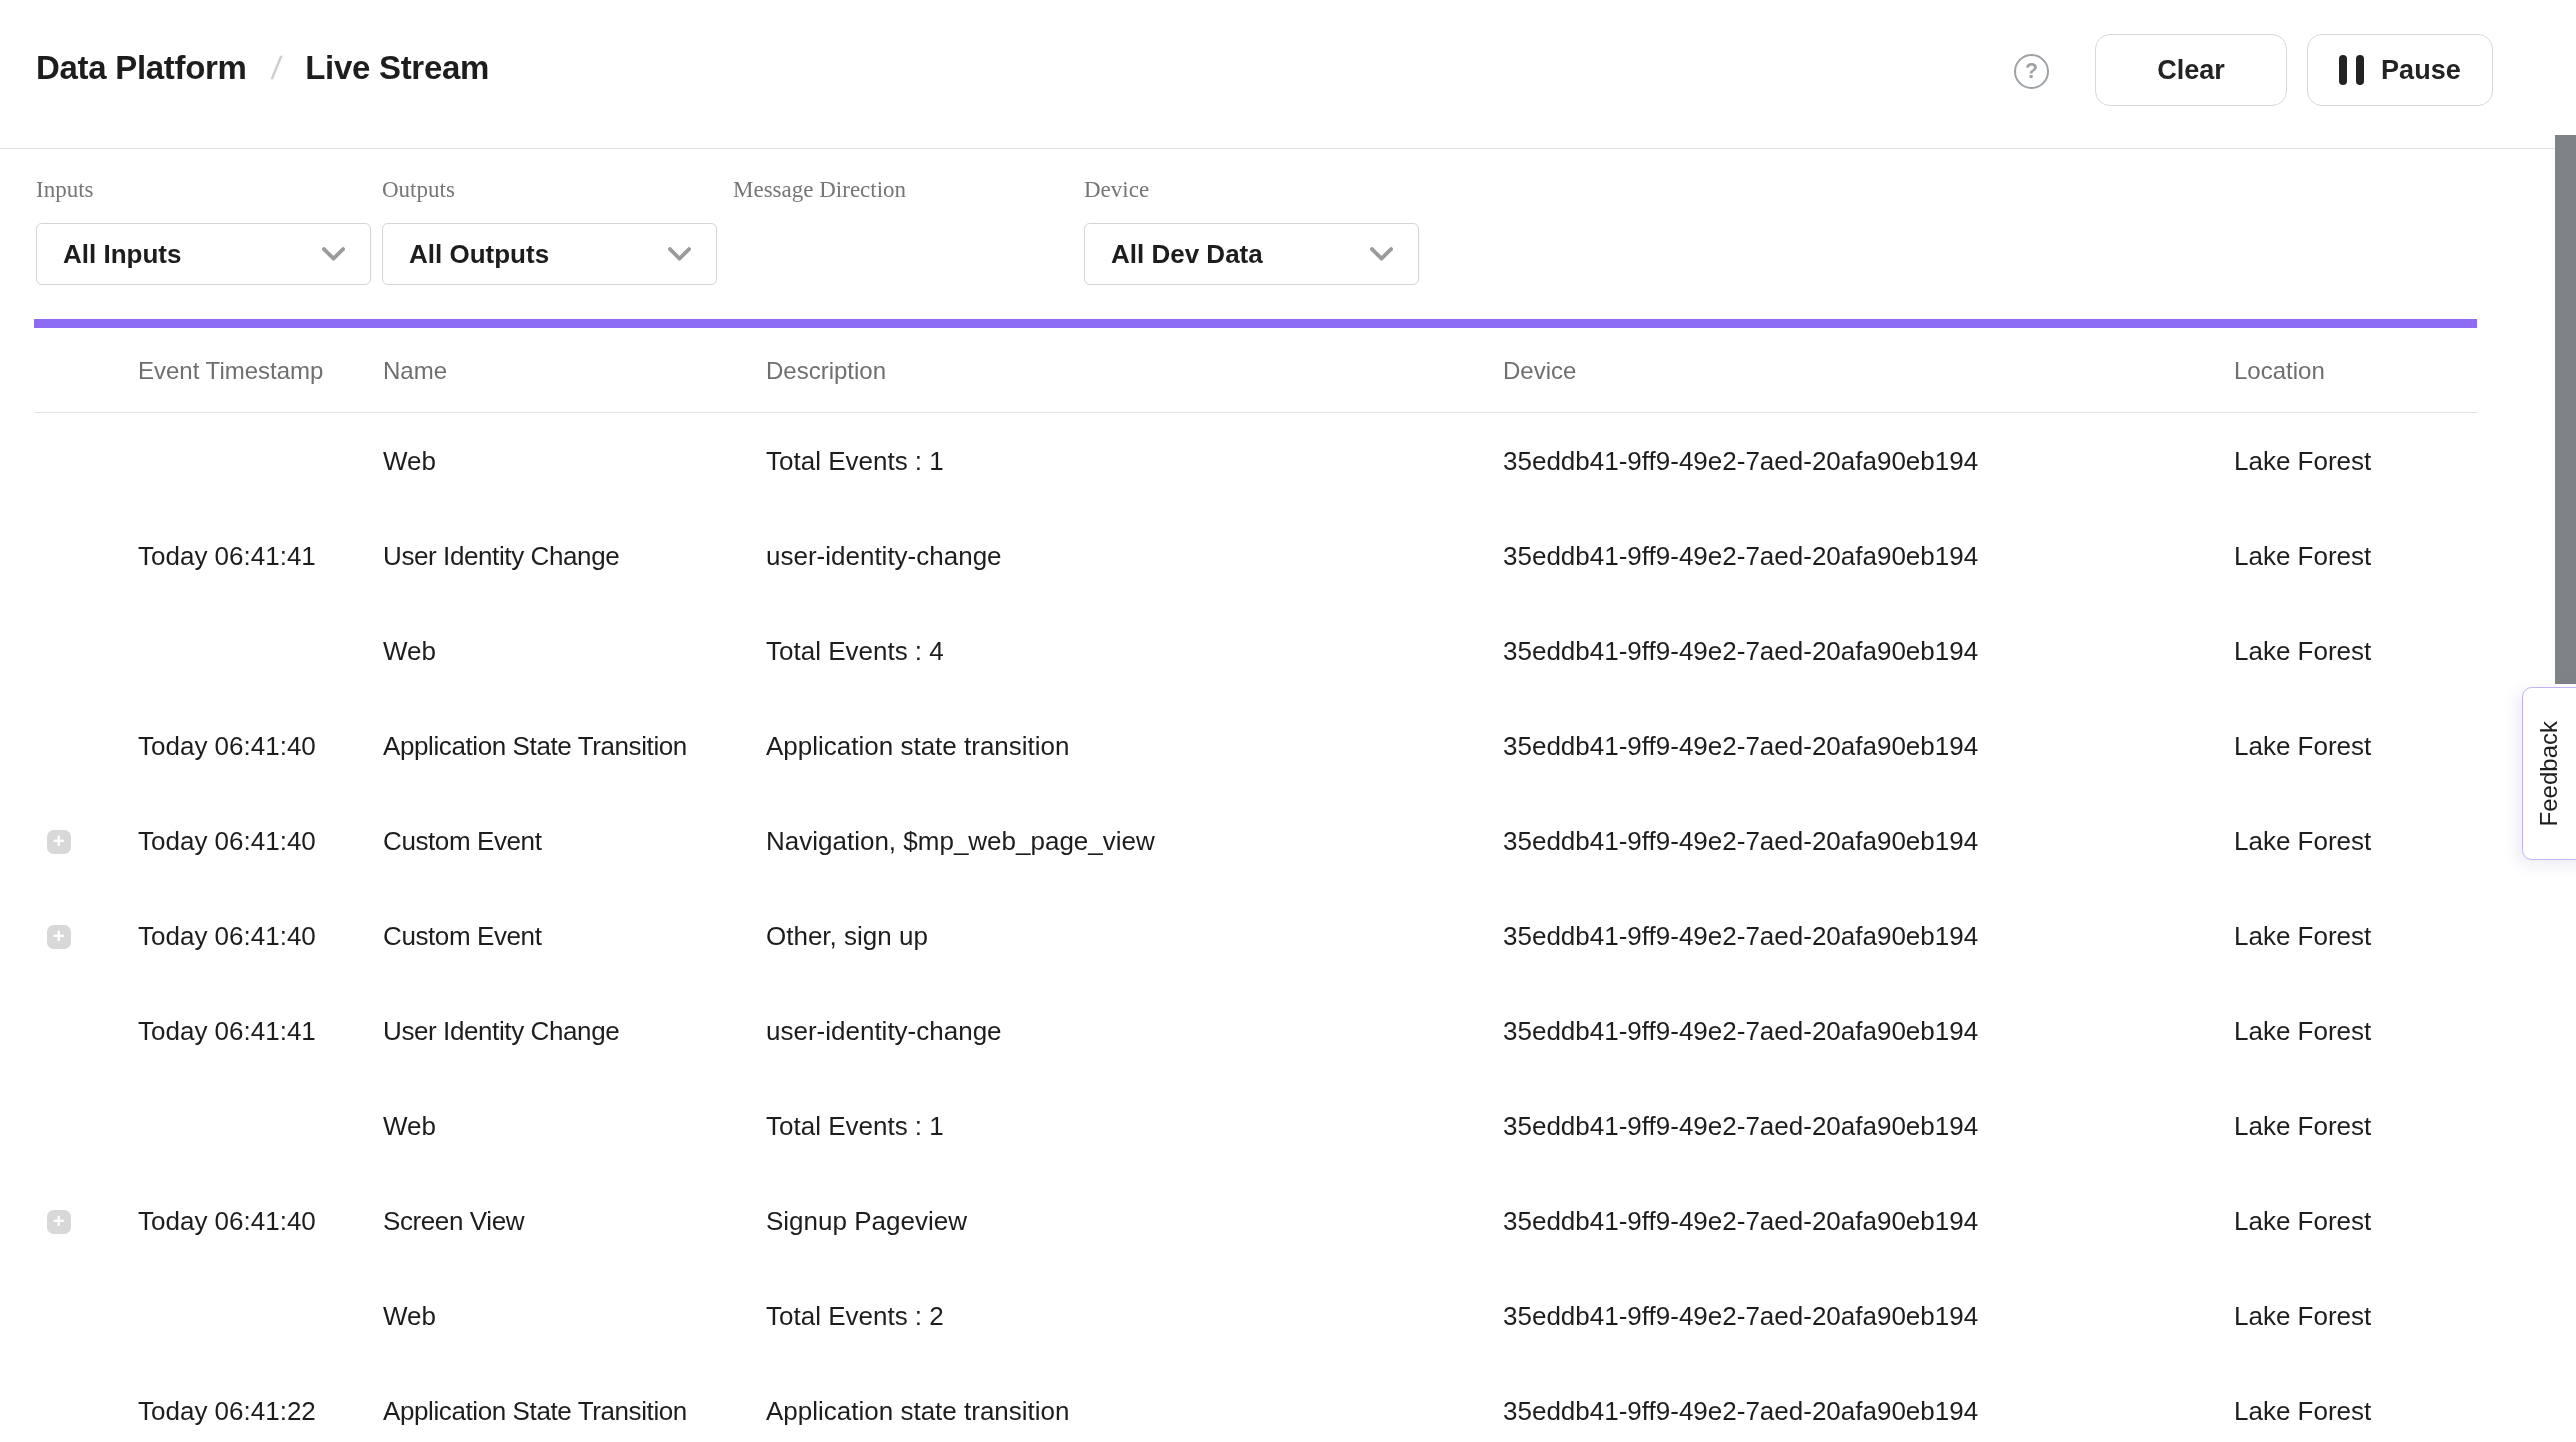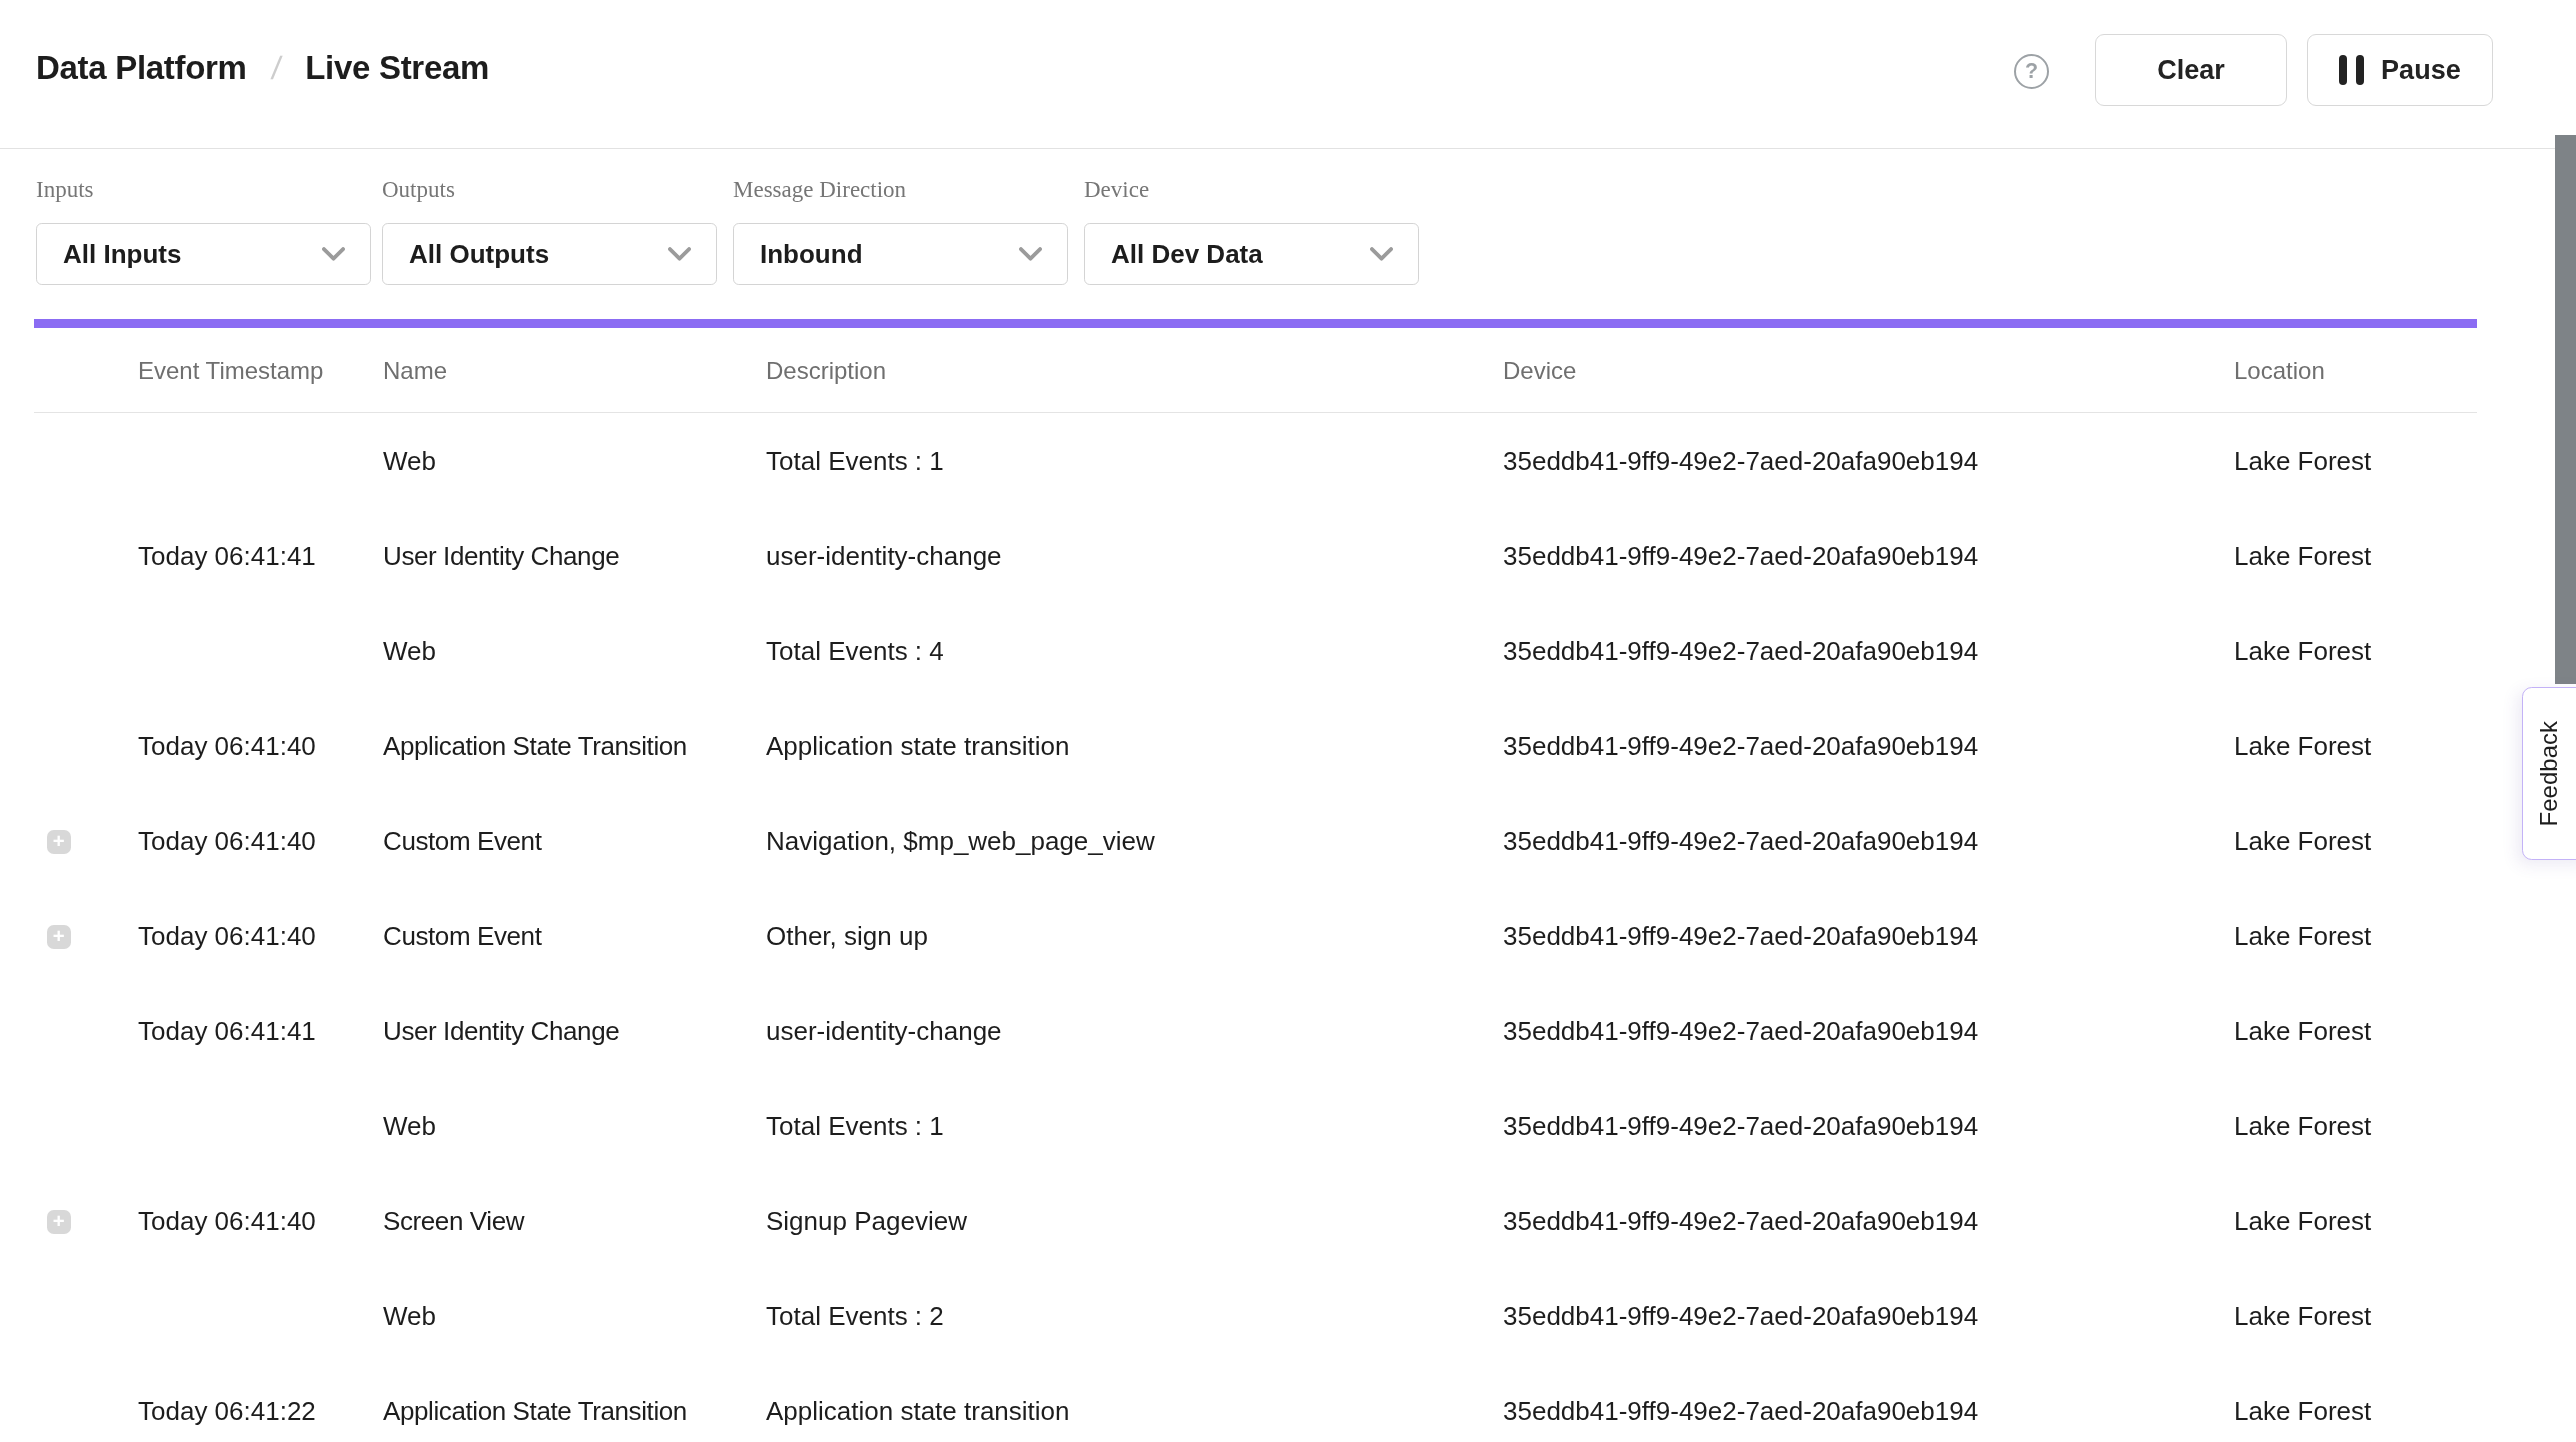--- a/index.html
+++ b/index.html
@@ -37,21 +37,21 @@
     transform:skewX(-8deg);
   }
   .help-icon{
     position:absolute;left:2014px;top:38px;width:35px;height:35px;
     border:2.9px solid #9DA2A6;border-radius:50%;
     display:flex;align-items:center;justify-content:center;
     color:#9DA2A6;font-size:21.4px;font-weight:700;cursor:pointer;
   }
   .btn{
     position:absolute;top:18.4px;height:72px;background:#fff;
-    border:1.9px solid #D8D8D8;border-radius:9px;
+    border:1.9px solid #D8D8D8;border-radius:15px;
     display:flex;align-items:center;justify-content:center;gap:17.5px;
     font-size:27px;font-weight:700;color:#232323;cursor:pointer;
   }
   .btn-clear{left:2095px;width:192px;}
   .btn-pause{left:2307px;width:186px;}
   .pause-icon{display:flex;gap:8.7px;}
   .pause-icon i{display:block;width:7.8px;height:30px;background:#232323;border-radius:3.9px;}
 
   
   .filter{position:absolute;top:177px;}
@@ -150,26 +150,20 @@
   <div class="flabel">Outputs</div>
   <div class="fbox">
     <span>All Outputs</span>
     <svg class="chev" width="23" height="14.6" viewBox="0 0 24 15">
         <polyline points="2,2 12,12 22,2" fill="none" stroke="#9B9B9B" stroke-width="4" stroke-linecap="round" stroke-linejoin="round"></polyline>
       </svg>
   </div>
 </div>
 <div class="filter filter-2">
   <div class="flabel">Message Direction</div>
-  <div class="fbox">
-    <span>Inbound</span>
-    <svg class="chev" width="23" height="14.6" viewBox="0 0 24 15">
-        <polyline points="2,2 12,12 22,2" fill="none" stroke="#9B9B9B" stroke-width="4" stroke-linecap="round" stroke-linejoin="round"></polyline>
-      </svg>
-  </div>
 </div>
 <div class="filter filter-3">
   <div class="flabel">Device</div>
   <div class="fbox">
     <span>All Dev Data</span>
     <svg class="chev" width="23" height="14.6" viewBox="0 0 24 15">
         <polyline points="2,2 12,12 22,2" fill="none" stroke="#9B9B9B" stroke-width="4" stroke-linecap="round" stroke-linejoin="round"></polyline>
       </svg>
   </div>
 </div>

